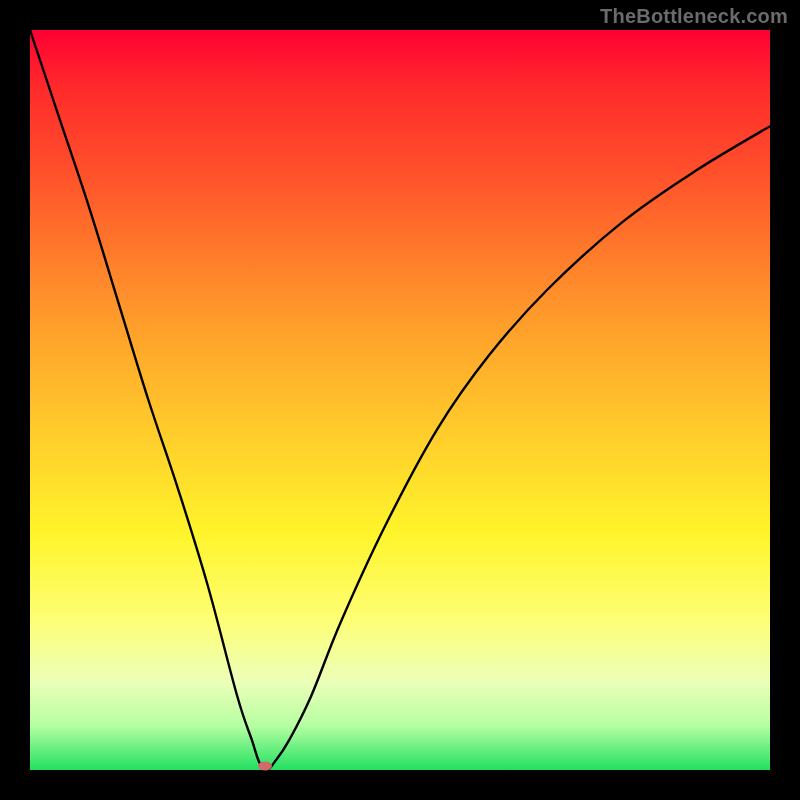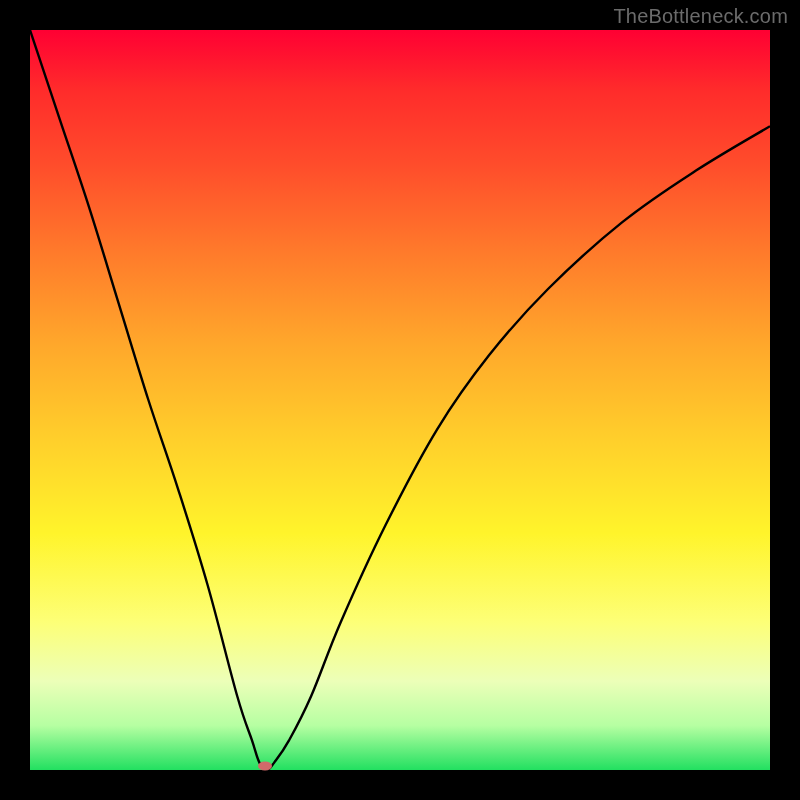--- a/index.html
+++ b/index.html
@@ -35,21 +35,21 @@
       #ecffb8 88%,
       #b6ffa2 94%,
       #22e060 100%);
   }
   .source {
     position: absolute;
     top: 5px;
     right: 12px;
     color: #6b6b6b;
     font-size: 20px;
-    font-weight: 400;
+    font-weight: 700;
     letter-spacing: 0.2px;
     user-select: none;
   }
   svg.curve {
     position: absolute;
     left: 0;
     top: 0;
     width: 740px;
     height: 740px;
   }

